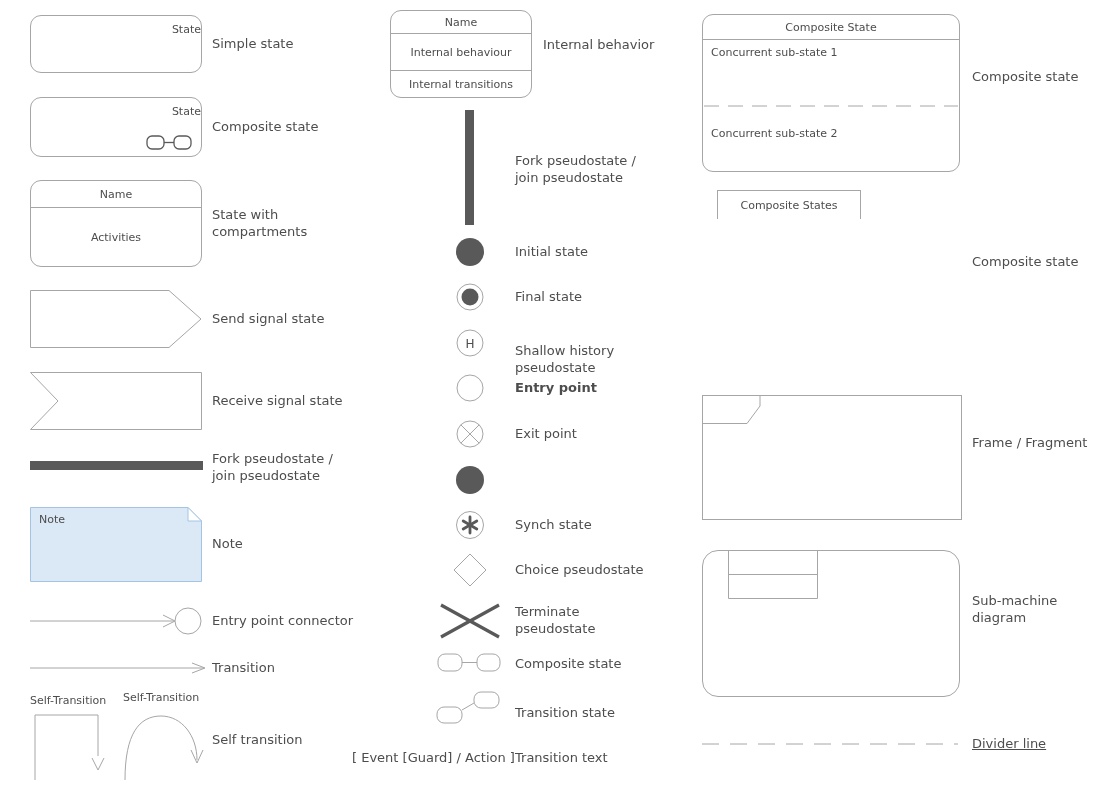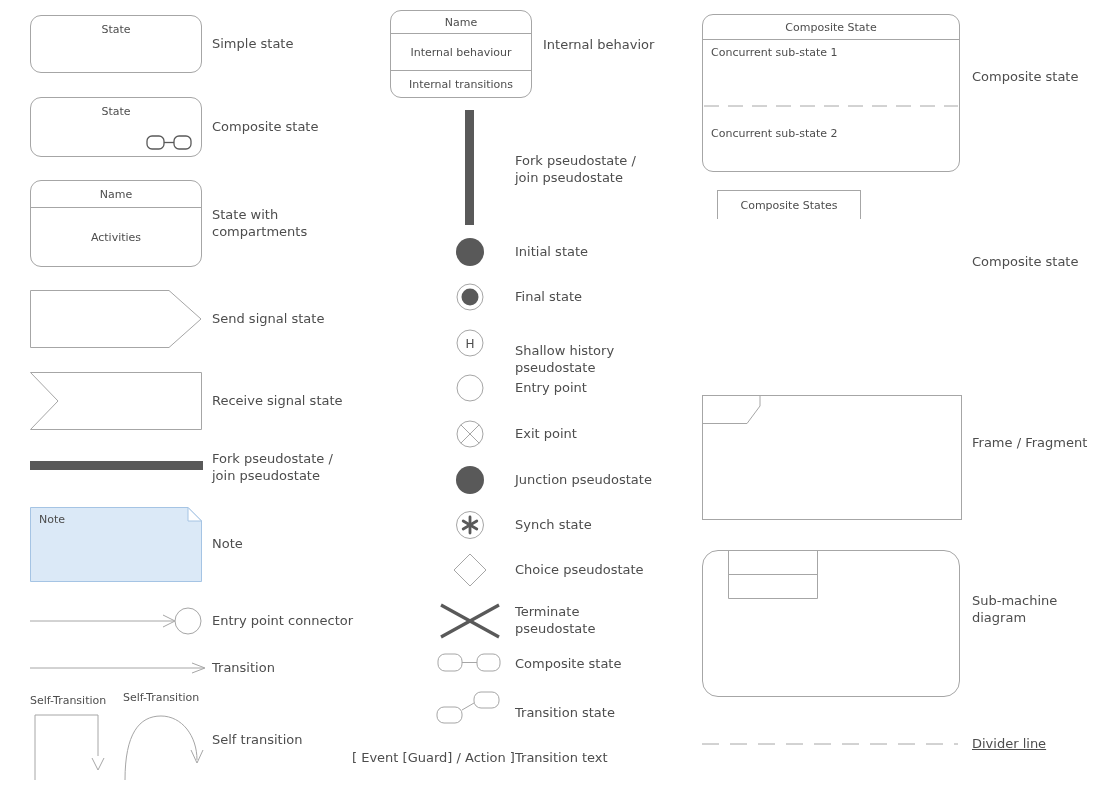--- a/index.html
+++ b/index.html
@@ -1,21 +1,21 @@
 <!DOCTYPE html>
 <html style="--c-background: #ffffff; --c-stroke: #a6a6a6; --c-dark: #595959; --c-text: #4d4d4d; --c-note_fill: #dbe9f7; --c-note_border: #a5c4e4;"><head>
 <meta charset="utf-8">
 <style>
   html,body{margin:0;padding:0;background:#fff;}
   .canvas{position:relative;width:1106px;height:788px;background:var(--c-background,#ffffff);
           font-family:"DejaVu Sans",sans-serif;color:var(--c-text,#4d4d4d);overflow:hidden;}
   .abs{position:absolute;}
   .lbl{font-size:13px;line-height:1.28;display:flex;align-items:center;white-space:pre-line;}
   .box{border:1px solid var(--c-stroke,#a6a6a6);border-radius:11px;box-sizing:border-box;background:#fff;position:absolute;}
-  .shape-title{font-size:11px;text-align:center;padding-top:7px;}
+  .shape-title{font-size:11px;text-align:right;padding-top:7px;}
   .small{font-size:11px;}
   .bar{background:var(--c-dark,#595959);position:absolute;}
   .st{stroke:var(--c-stroke,#a6a6a6);fill:none;stroke-width:1;}
   .sd{stroke:var(--c-dark,#595959);fill:none;}
   .fd{fill:var(--c-dark,#595959);stroke:none;}
   .sect{box-sizing:border-box;border-bottom:1px solid var(--c-stroke,#a6a6a6);display:flex;align-items:center;justify-content:center;font-size:11px;}
   .tab{border:1px solid var(--c-stroke,#a6a6a6);border-bottom:none;box-sizing:border-box;background:#fff;
        display:flex;align-items:center;justify-content:center;font-size:11px;position:absolute;}
   svg{position:absolute;overflow:visible;}
   .svgtext{font-family:"DejaVu Sans",sans-serif;fill:var(--c-text,#4d4d4d);}
@@ -118,33 +118,32 @@
   <svg style="left:456px;top:329px;" width="28" height="28">
     <circle class="st" cx="14" cy="14" r="13"></circle>
     <text class="svgtext" x="14" y="18.5" font-size="12" text-anchor="middle">H</text>
   </svg>
   <div class="lbl abs" style="left:515px;top:344px;height:32px;">Shallow history
 pseudostate</div>
 
   <svg style="left:456px;top:374px;" width="28" height="28">
     <circle class="st" cx="14" cy="14" r="13"></circle>
   </svg>
-  <div class="lbl abs" style="left:515px;top:374px;height:28px;">Entry point</div>
+  <div class="lbl abs" style="left:515px;top:374px;height:28px;font-weight:bold;">Entry point</div>
 
   <svg style="left:456px;top:420px;" width="28" height="28">
     <circle class="st" cx="14" cy="14" r="13"></circle>
     <line class="st" x1="4.8" y1="4.8" x2="23.2" y2="23.2"></line>
     <line class="st" x1="23.2" y1="4.8" x2="4.8" y2="23.2"></line>
   </svg>
   <div class="lbl abs" style="left:515px;top:420px;height:28px;">Exit point</div>
 
   <svg style="left:455px;top:465px;" width="30" height="30">
     <circle class="fd" cx="15" cy="15" r="14"></circle>
   </svg>
-  <div class="lbl abs" style="left:515px;top:466px;height:28px;">Junction pseudostate</div>
 
   <svg style="left:455px;top:510px;" width="30" height="30">
     <circle class="st" cx="15" cy="15" r="13.5" stroke-width="1.4"></circle>
     <g class="sd" stroke-width="2.8" stroke-linecap="round">
       <line x1="15" y1="7" x2="15" y2="23"></line>
       <line x1="8.2" y1="11" x2="21.8" y2="19"></line>
       <line x1="21.8" y1="11" x2="8.2" y2="19"></line>
     </g>
   </svg>
   <div class="lbl abs" style="left:515px;top:511px;height:28px;">Synch state</div>

